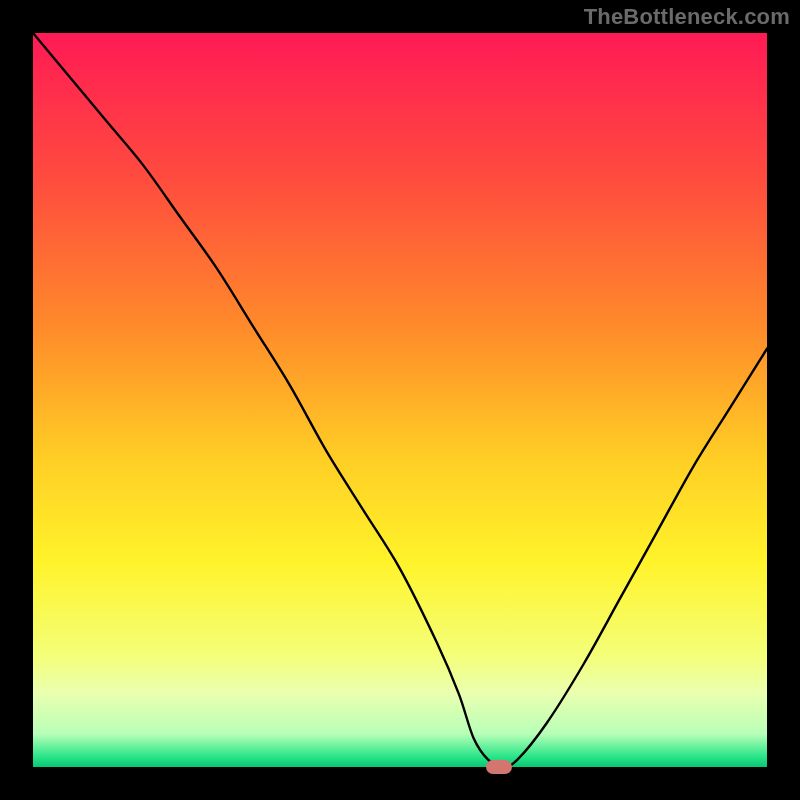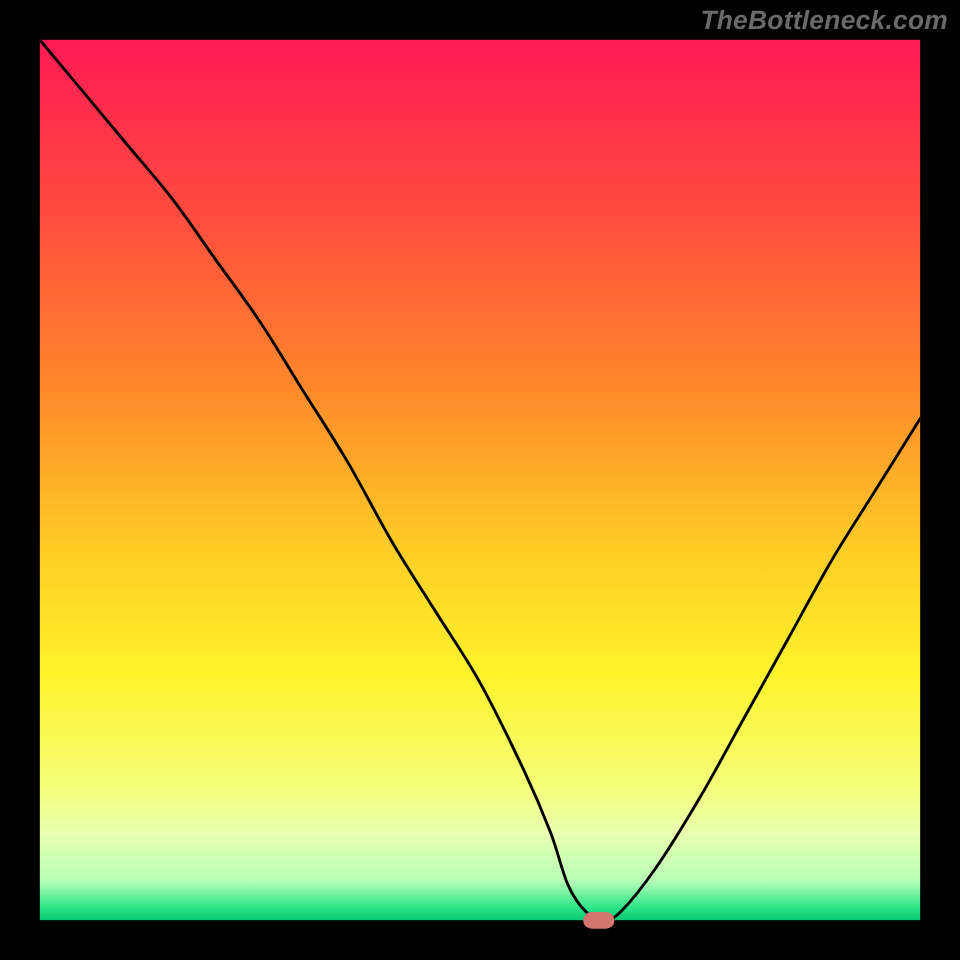--- a/index.html
+++ b/index.html
@@ -1,17 +1,17 @@
 <!DOCTYPE html>
 <html><head>
 <meta charset="utf-8">
 <style>
   * { margin: 0; padding: 0; box-sizing: border-box; }
   html, body { width: 800px; height: 800px; background: #000; overflow: hidden; }
-  .frame { width: 800px; height: 800px; position: relative; background: #000; font-style: italic; }
+  .frame { width: 800px; height: 800px; position: relative; background: #000; }
   .watermark {
     position: absolute;
     top: 4px;
     right: 10px;
     color: #6a6a6a;
     font-family: Arial, Helvetica, sans-serif;
     font-size: 22px;
     font-weight: bold;
     letter-spacing: 0.2px;
     z-index: 5;

